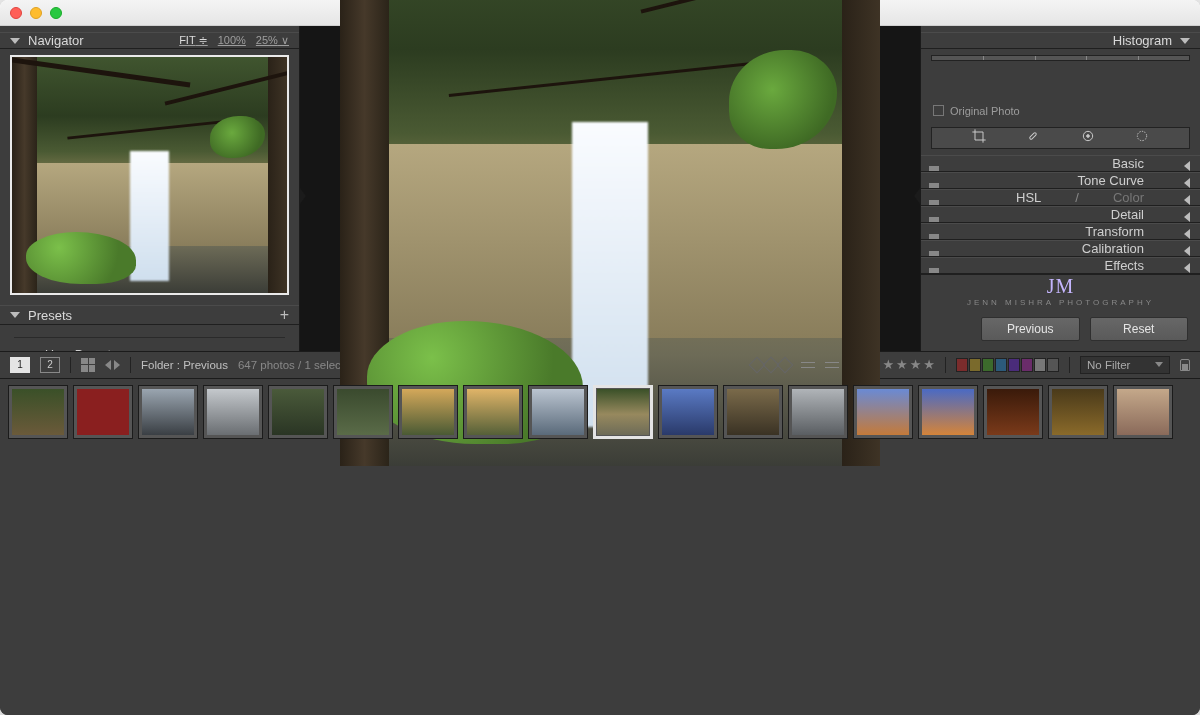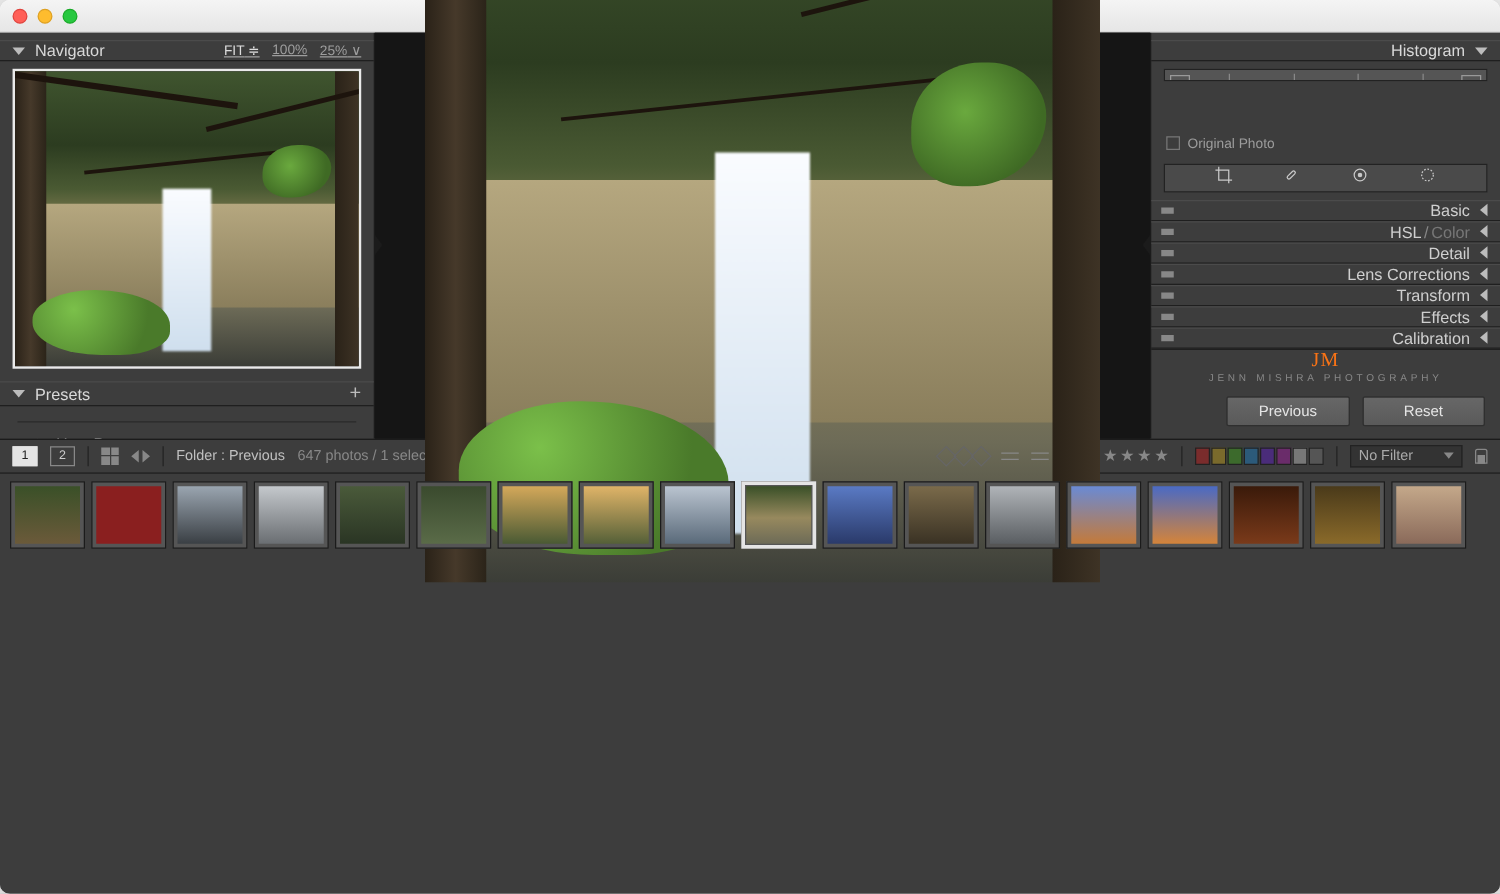--- a/index.html
+++ b/index.html
@@ -68,27 +68,27 @@
   .hist-svg{position:absolute;inset:0;}
   .hist-ticks{position:absolute;left:0;right:0;bottom:0;height:6px;}
   .hist-ticks span{position:absolute;bottom:0;width:1px;height:5px;background:#888;}
 
   .orig-row { padding:4px 12px; color:#9c9c9c; font-size:11px; display:flex; align-items:center; gap:6px;margin-top:36px;}
   .checkbox{width:11px;height:11px;border:1px solid #777;}
 
   .tool-strip { margin:6px 10px; height:30px; background:#4a4a4a; border:1px solid #222; display:flex; align-items:center; justify-content:space-evenly; color:#c8c8c8;}
   .tool-strip svg{width:16px;height:16px;stroke:#c8c8c8;fill:none;stroke-width:1.5;}
 
-  .dev-item { height:28px; display:flex; align-items:center; justify-content:flex-end; padding:0 10px; color:#cfcfcf; font-size:13px; border-top:1px solid #4b4b4b; border-bottom:1px solid #1f1f1f; position:relative;}
+  .dev-item { height:28px; display:flex; align-items:flex-end; justify-content:flex-end; padding:0 10px; color:#cfcfcf; font-size:13px; border-top:1px solid #4b4b4b; border-bottom:1px solid #1f1f1f; position:relative;gap:32px;}
   .dev-item .sw{position:absolute;left:8px;width:10px;height:5px;background:#888;}
   .dev-item .tri-l{ width:0;height:0;border-top:5px solid transparent;border-bottom:5px solid transparent;border-right:6px solid #bcbcbc;margin-left:8px;}
   .dev-item .dim{color:#777;}
 
   .watermark { height:36px; display:flex; flex-direction:column; align-items:center; justify-content:center; color:#888; font-size:8px; letter-spacing:3px; border-top:1px solid #1f1f1f;}
-  .watermark .sig{font-family:cursive; font-size:16px; letter-spacing:1px; color:#f97316;}
+  .watermark .sig{font-family:cursive; font-size:20px; letter-spacing:1px; color:#c4b5fd;}
 
   
   .toolbar { height:28px; background:#3d3d3d; border-top:1px solid #1b1b1b; border-bottom:1px solid #1b1b1b; display:flex; align-items:center; padding:0 10px; gap:10px; color:#c0c0c0; font-size:11.5px;}
   .view-btn{width:20px;height:16px;border:1px solid #888;display:flex;align-items:center;justify-content:center;font-size:10px;color:#ccc;}
   .view-btn.active{background:#e4e4e4;color:#222;border-color:#e4e4e4;}
   .toolbar .sep{width:1px;height:16px;background:#222;}
   .grid-ic{width:14px;height:14px;display:grid;grid-template-columns:1fr 1fr;grid-template-rows:1fr 1fr;gap:1px;}
   .grid-ic span{background:#888;}
   .arws{display:flex;gap:3px;}
   .arws .l,.arws .r{width:0;height:0;border-top:5px solid transparent;border-bottom:5px solid transparent;}
@@ -275,48 +275,48 @@
               </svg></span>
         </div>
 
         <div class="dev-item">
             <span class="sw"></span>
             <span>Basic</span>
             <span class="tri-l"></span>
           </div>
         <div class="dev-item">
             <span class="sw"></span>
+            <span>Tone Curve</span>
+            <span class="tri-l"></span>
+          </div>
+        <div class="dev-item">
+            <span class="sw"></span>
             <span>HSL</span>
             <span style="color:#888;margin:0 2px">/</span>
             <span class="dim">Color</span>
             <span class="tri-l"></span>
           </div>
         <div class="dev-item">
             <span class="sw"></span>
             <span>Detail</span>
             <span class="tri-l"></span>
           </div>
         <div class="dev-item">
             <span class="sw"></span>
-            <span>Lens Corrections</span>
-            <span class="tri-l"></span>
-          </div>
-        <div class="dev-item">
-            <span class="sw"></span>
             <span>Transform</span>
             <span class="tri-l"></span>
           </div>
         <div class="dev-item">
             <span class="sw"></span>
+            <span>Calibration</span>
+            <span class="tri-l"></span>
+          </div>
+        <div class="dev-item">
+            <span class="sw"></span>
             <span>Effects</span>
-            <span class="tri-l"></span>
-          </div>
-        <div class="dev-item">
-            <span class="sw"></span>
-            <span>Calibration</span>
             <span class="tri-l"></span>
           </div>
 
         <div class="watermark">
           <span class="sig">JM</span>
           <span>JENN MISHRA PHOTOGRAPHY</span>
         </div>
         <div class="btn-row">
           <div class="lr-btn">Previous</div>
           <div class="lr-btn">Reset</div>

